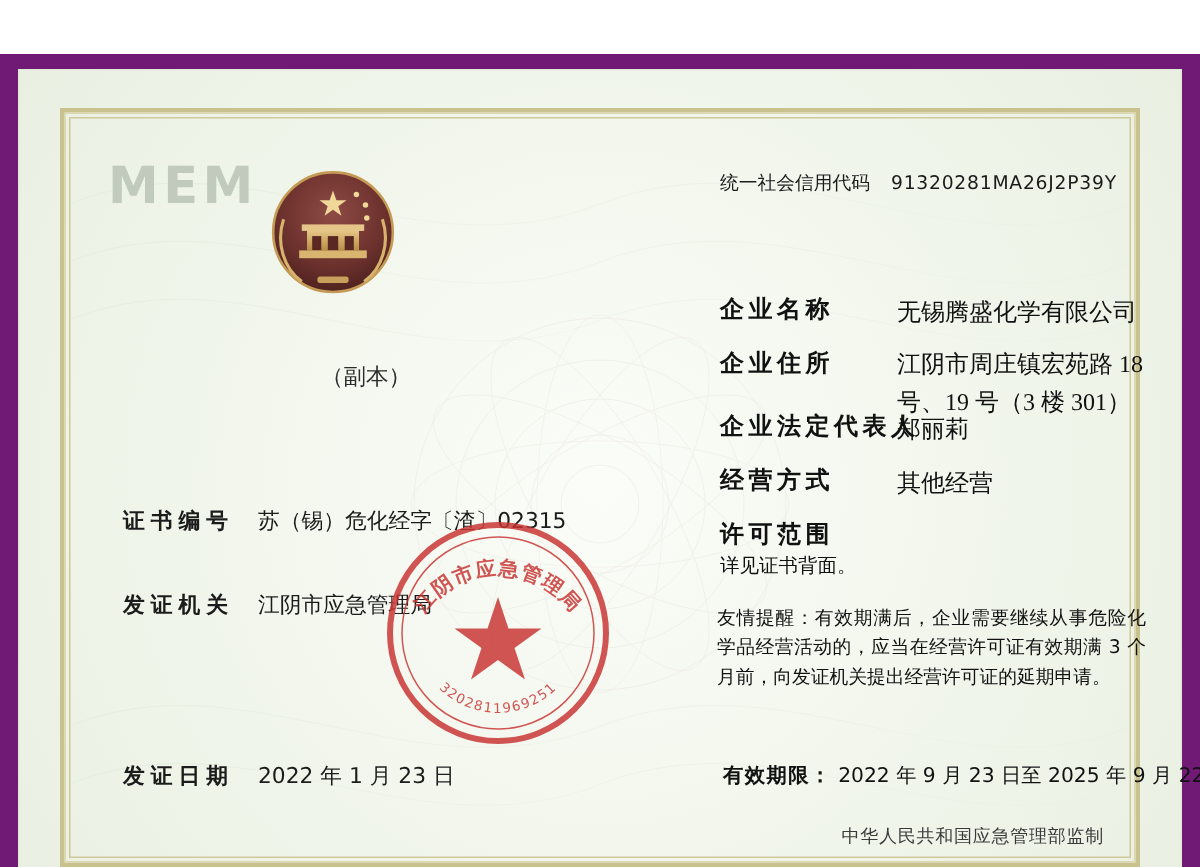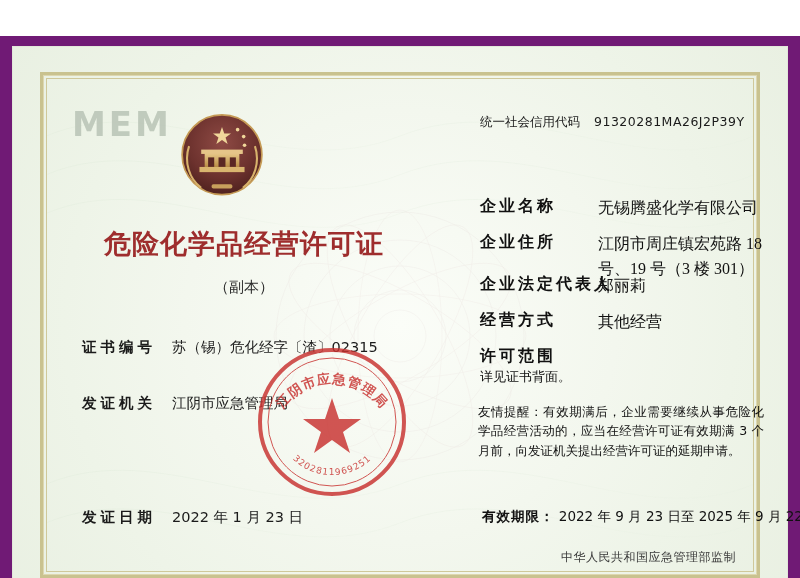--- a/index.html
+++ b/index.html
@@ -328,21 +328,20 @@
       <rect x="34" y="68" width="52" height="6" fill="#d9b56f"></rect>
 
       <g stroke="#d8b36c" stroke-width="2.4" fill="none">
         <path d="M22,44 C16,62 22,82 36,92"></path>
         <path d="M98,44 C104,62 98,82 84,92"></path>
       </g>
       <rect x="48" y="88" width="24" height="5" rx="2" fill="#c8a05c"></rect>
     </svg>
 
     <div class="left-col">
-      <div class="cert-title">危险化学品经营许可证</div>
       <div class="cert-subtitle">（副本）</div>
     </div>
 
     <div class="left-field" id="field-cert-no">
       <span class="lf-label">证书编号</span>
       <span class="lf-value">苏（锡）危化经字〔渣〕02315</span>
     </div>
     <div class="left-field" id="field-issuer">
       <span class="lf-label">发证机关</span>
       <span class="lf-value">江阴市应急管理局</span>

